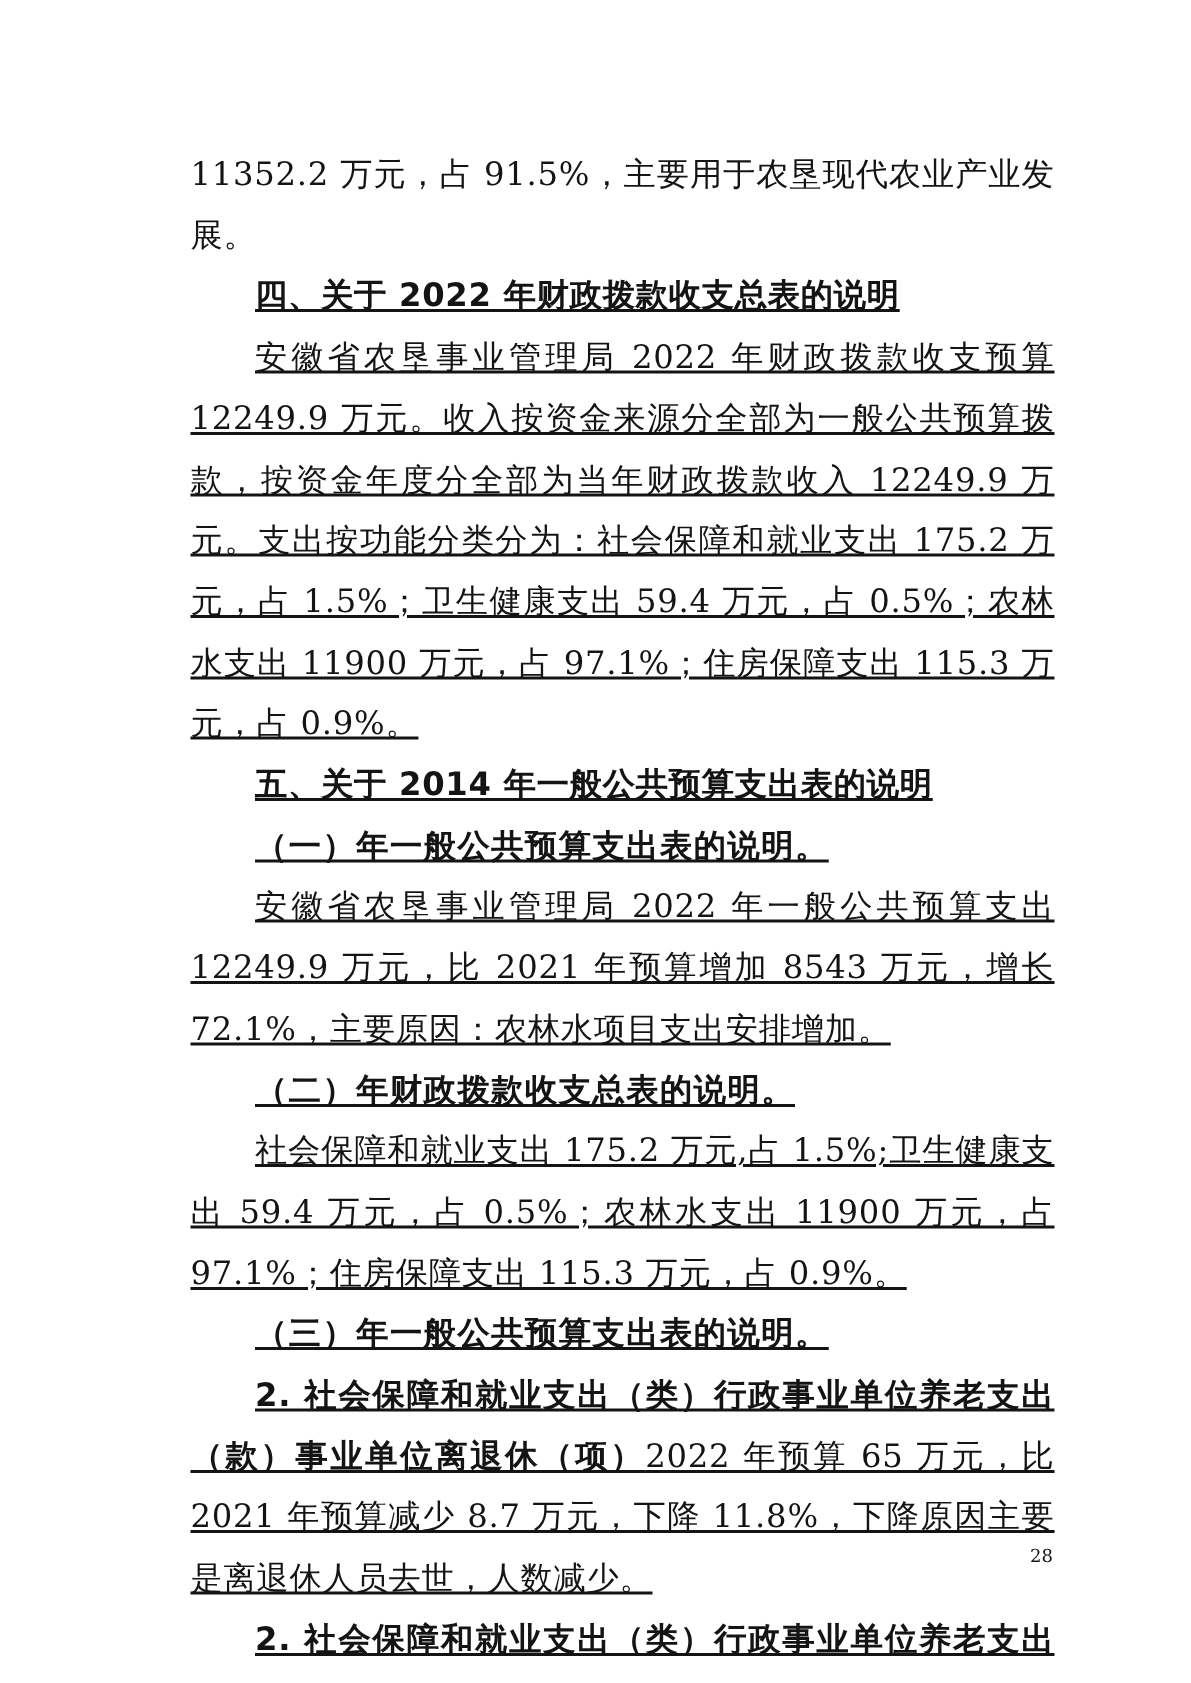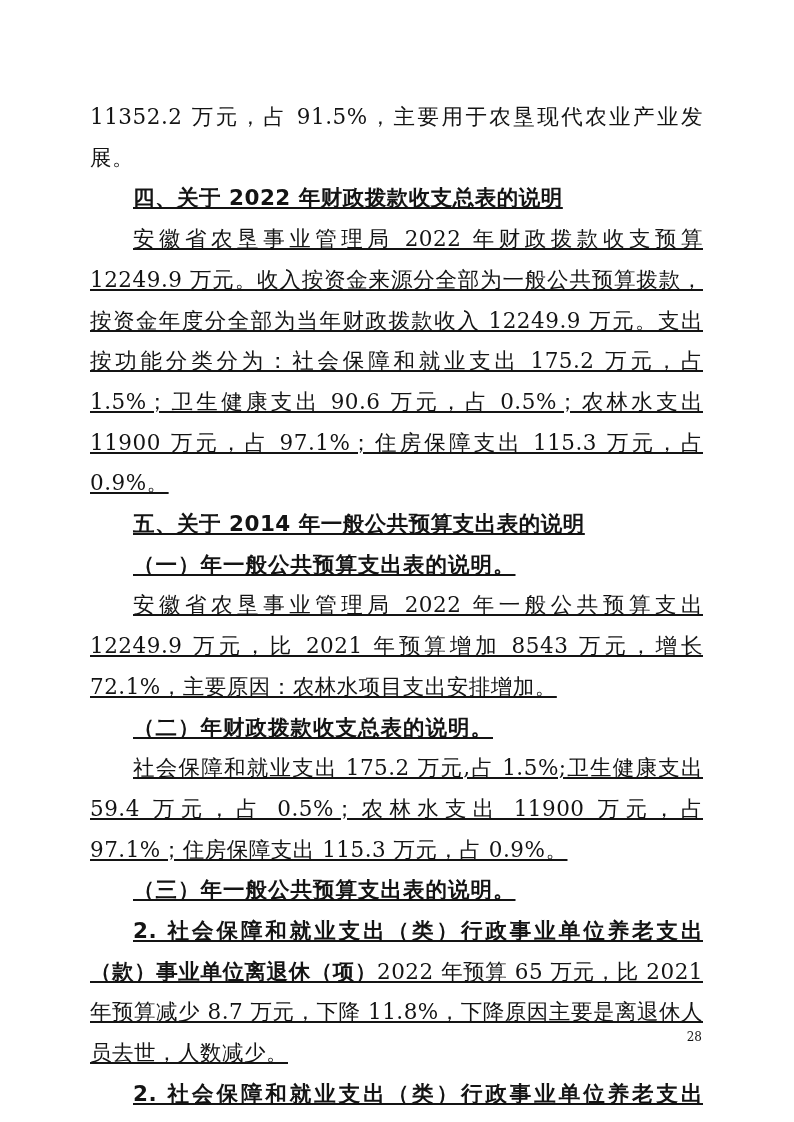--- a/index.html
+++ b/index.html
@@ -22,21 +22,21 @@
   .content {
     position: absolute;
     left: 90px;
     top: 97px;
     width: 613px;
     font-size: 21.5px;
     line-height: 40.7px;
     text-align: justify;
     letter-spacing: 0.5px;
   }
-  p { text-align: justify; }
+  p { text-align: justify; margin-left: 37px; }
   .indent { text-indent: 2em; text-decoration: underline; }
   .h-hei {
     font-family: "DejaVu Sans", "Liberation Sans", sans-serif;
     font-weight: bold;
     letter-spacing: 0.5px;
   }
   .h-kai {
     font-weight: bold;
     letter-spacing: 1px;
   }
@@ -57,21 +57,21 @@
 </head>
 <body>
 
 <div class="page">
   <div class="content">
 
     <p>11352.2 万元，占 91.5%，主要用于农垦现代农业产业发展。</p>
 
     <p class="h-hei indent">四、关于 2022 年财政拨款收支总表的说明</p>
 
-    <p class="indent">安徽省农垦事业管理局 2022 年财政拨款收支预算 12249.9 万元。收入按资金来源分全部为一般公共预算拨款，按资金年度分全部为当年财政拨款收入 12249.9 万元。支出按功能分类分为：社会保障和就业支出 175.2 万元，占 1.5%；卫生健康支出 90.6 万元，占 0.5%；农林水支出 11900 万元，占 97.1%；住房保障支出 115.3 万元，占 0.9%。</p>
+    <p class="indent">安徽省农垦事业管理局 2022 年财政拨款收支预算 12249.9 万元。收入按资金来源分全部为一般公共预算拨款，按资金年度分全部为当年财政拨款收入 12249.9 万元。支出按功能分类分为：社会保障和就业支出 175.2 万元，占 1.5%；卫生健康支出 59.4 万元，占 0.5%；农林水支出 11900 万元，占 97.1%；住房保障支出 115.3 万元，占 0.9%。</p>
 
     <p class="h-hei indent">五、关于 2014 年一般公共预算支出表的说明</p>
 
     <p class="h-kai indent">（一）年一般公共预算支出表的说明。</p>
 
     <p class="indent">安徽省农垦事业管理局 2022 年一般公共预算支出 12249.9 万元，比 2021 年预算增加 8543 万元，增长 72.1%，主要原因：农林水项目支出安排增加。</p>
 
     <p class="h-kai indent">（二）年财政拨款收支总表的说明。</p>
 
     <p class="indent">社会保障和就业支出 175.2 万元,占 1.5%;卫生健康支出 59.4 万元，占 0.5%；农林水支出 11900 万元，占 97.1%；住房保障支出 115.3 万元，占 0.9%。</p>

